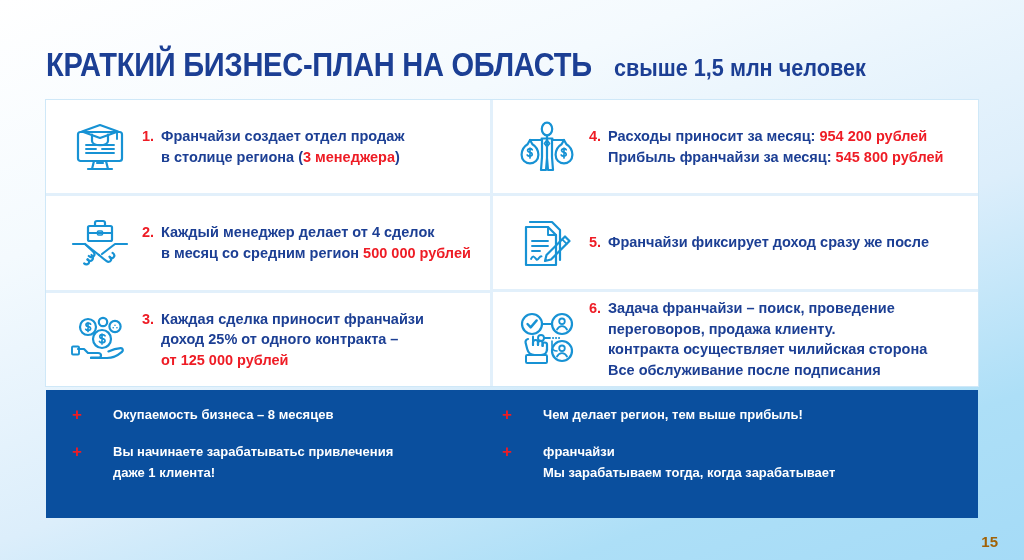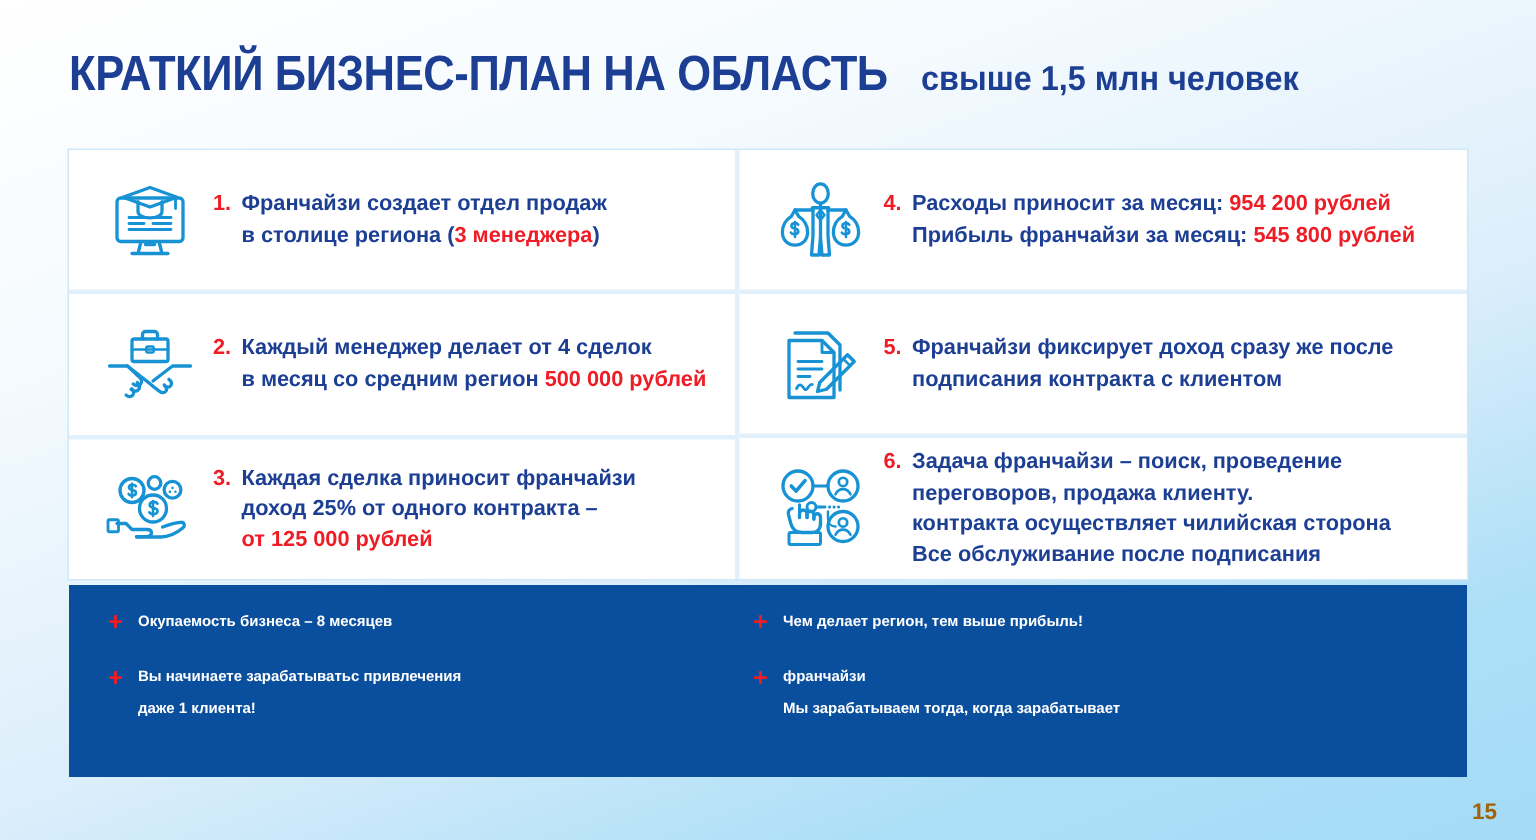--- a/index.html
+++ b/index.html
@@ -12,21 +12,21 @@
     overflow: hidden;
     font-family: "Liberation Sans", sans-serif;
     background: linear-gradient(160deg, #ffffff 0%, #f4fafe 28%, #dceefb 58%, #addff7 82%, #a5dbf7 100%);
     position: relative;
   }
 
   
   .title-row {
     position: absolute;
     left: 46px;
-    top: 32px;
+    top: 48px;
     display: flex;
     align-items: baseline;
     white-space: nowrap;
   }
   .title-main {
     font-size: 33px;
     font-weight: bold;
     color: #1c3f94;
     letter-spacing: -0.3px;
     transform: scaleX(0.88);
@@ -124,23 +124,24 @@
   }
   .plus {
     color: #ee1c25;
     font-size: 17px;
     font-weight: bold;
     line-height: 21px;
     min-width: 20px;
   }
   .footer-text {
     color: #ffffff;
-    font-size: 10px;
+    font-size: 13px;
     font-weight: bold;
     line-height: 21px;
+    margin-left: 21px;
   }
 
   
   .page-num {
     position: absolute;
     right: 26px;
     bottom: 10px;
     color: #a16207;
     font-size: 15px;
     font-weight: bold;
@@ -258,21 +259,20 @@
       <path d="M14 27 h16 M14 32 h16 M14 37 h8" stroke-width="1.9"></path>
       <path d="M13 45 c2.5-5 4-1 5.5 .5 1.5 1.5 3-4 5-3.2" stroke-width="1.9"></path>
       <path d="M47 22.5 l4.5 4.5 -18.5 18.5 -6 1.5 1.5 -6 Z"></path>
       <path d="M44.2 25.3 l4.5 4.5" stroke-width="1.7"></path>
     </svg>
         </div>
         <div class="cell-body">
           <div class="cell-num">5.</div>
           <div class="cell-text">
             <div><span>Франчайзи фиксирует доход сразу же после</span></div>
-            <div><span>подписания контракта с клиентом</span></div>
           </div>
         </div>
       </div>
       <div class="cell">
         <div class="cell-icon">
     <svg width="60" height="58" viewBox="0 0 60 58" fill="none" stroke="#1792d4" stroke-width="2.2" stroke-linecap="round" stroke-linejoin="round">
       <circle cx="15" cy="14" r="10"></circle>
       <path d="M10.5 14 l3.2 3.4 6 -7" stroke-width="2.4"></path>
       <circle cx="45" cy="14" r="10"></circle>
       <circle cx="45" cy="11.3" r="2.8" stroke-width="1.8"></circle>

